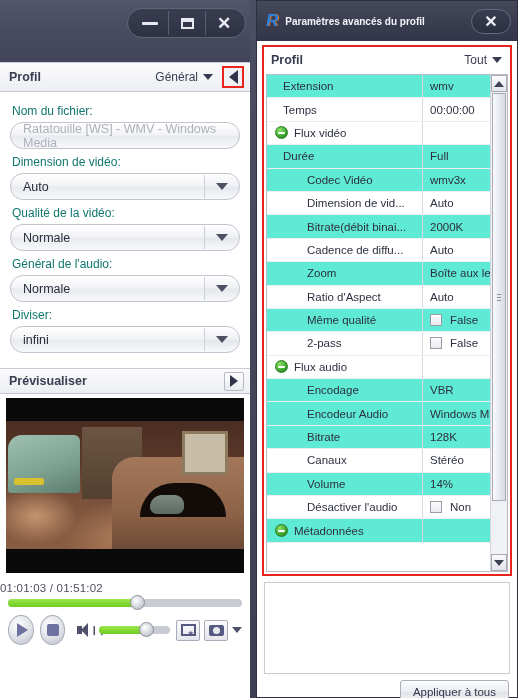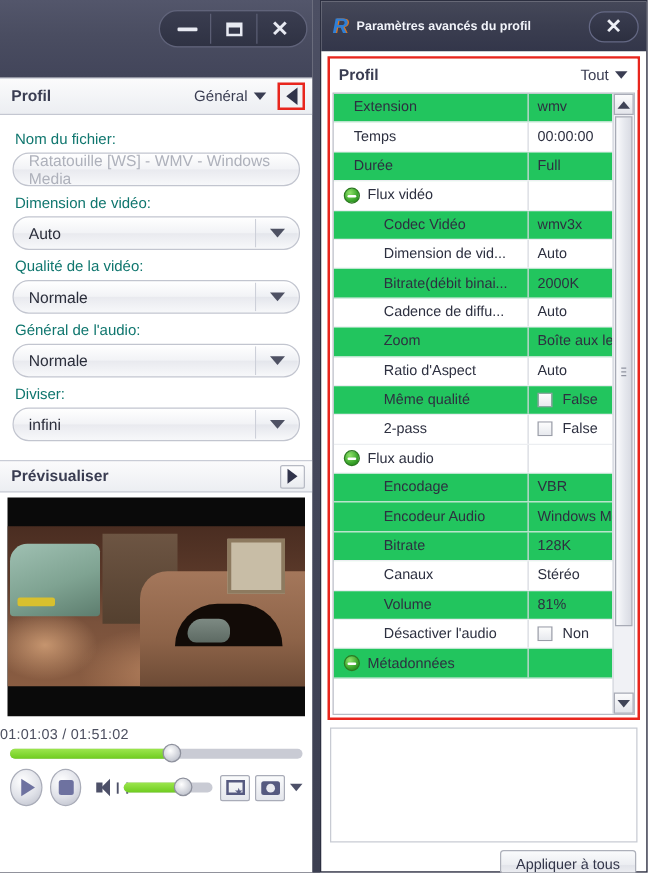--- a/index.html
+++ b/index.html
@@ -269,21 +269,21 @@
     border: 1px solid #b9bcc6;
     background: #fff;
     display: flex;
   }
   .grid { flex: 1; overflow: hidden; }
   .row {
     height: 23.4px; display: flex; align-items: center;
     border-bottom: 1px solid #eceef1;
     font-size: 11.5px; color: #2d3040;
   }
-  .row.odd { background: #22c55e; }
+  .row.odd { background: #5eead4; }
   .row.even { background: #ffffff; }
   .cell-name {
     width: 156px; padding-left: 8px; display: flex; align-items: center;
     overflow: hidden; white-space: nowrap;
     border-right: 1px solid #d6d9e0;
     height: 100%;
   }
   .cell-val {
     flex: 1; padding-left: 7px; overflow: hidden; white-space: nowrap;
     display: flex; align-items: flex-start;
@@ -505,38 +505,38 @@
               </div>
             </div>
             <div class="row even">
               <div class="cell-name ind-1">
                 <span>Temps</span>
               </div>
               <div class="cell-val">
                 <span>00:00:00</span>
               </div>
             </div>
-            <div class="row odd">
-              <div class="cell-name ind-1">
-                <span>Durée</span>
-              </div>
-              <div class="cell-val">
-                <span>Full</span>
-              </div>
-            </div>
             <div class="row even">
               <div class="cell-name ind-0">
                 <span class="minus-ico"></span>
                 <span>Flux vidéo</span>
               </div>
               <div class="cell-val">
                 <span></span>
               </div>
             </div>
             <div class="row odd">
+              <div class="cell-name ind-1">
+                <span>Durée</span>
+              </div>
+              <div class="cell-val">
+                <span>Full</span>
+              </div>
+            </div>
+            <div class="row odd">
               <div class="cell-name ind-2">
                 <span>Codec Vidéo</span>
               </div>
               <div class="cell-val">
                 <span>wmv3x</span>
               </div>
             </div>
             <div class="row even">
               <div class="cell-name ind-2">
                 <span>Dimension de vid...</span>
@@ -634,21 +634,21 @@
               </div>
               <div class="cell-val">
                 <span>Stéréo</span>
               </div>
             </div>
             <div class="row odd">
               <div class="cell-name ind-2">
                 <span>Volume</span>
               </div>
               <div class="cell-val">
-                <span>81%</span>
+                <span>14%</span>
               </div>
             </div>
             <div class="row even">
               <div class="cell-name ind-2">
                 <span>Désactiver l'audio</span>
               </div>
               <div class="cell-val">
                 <span class="chk"></span>
                 <span>Non</span>
               </div>

